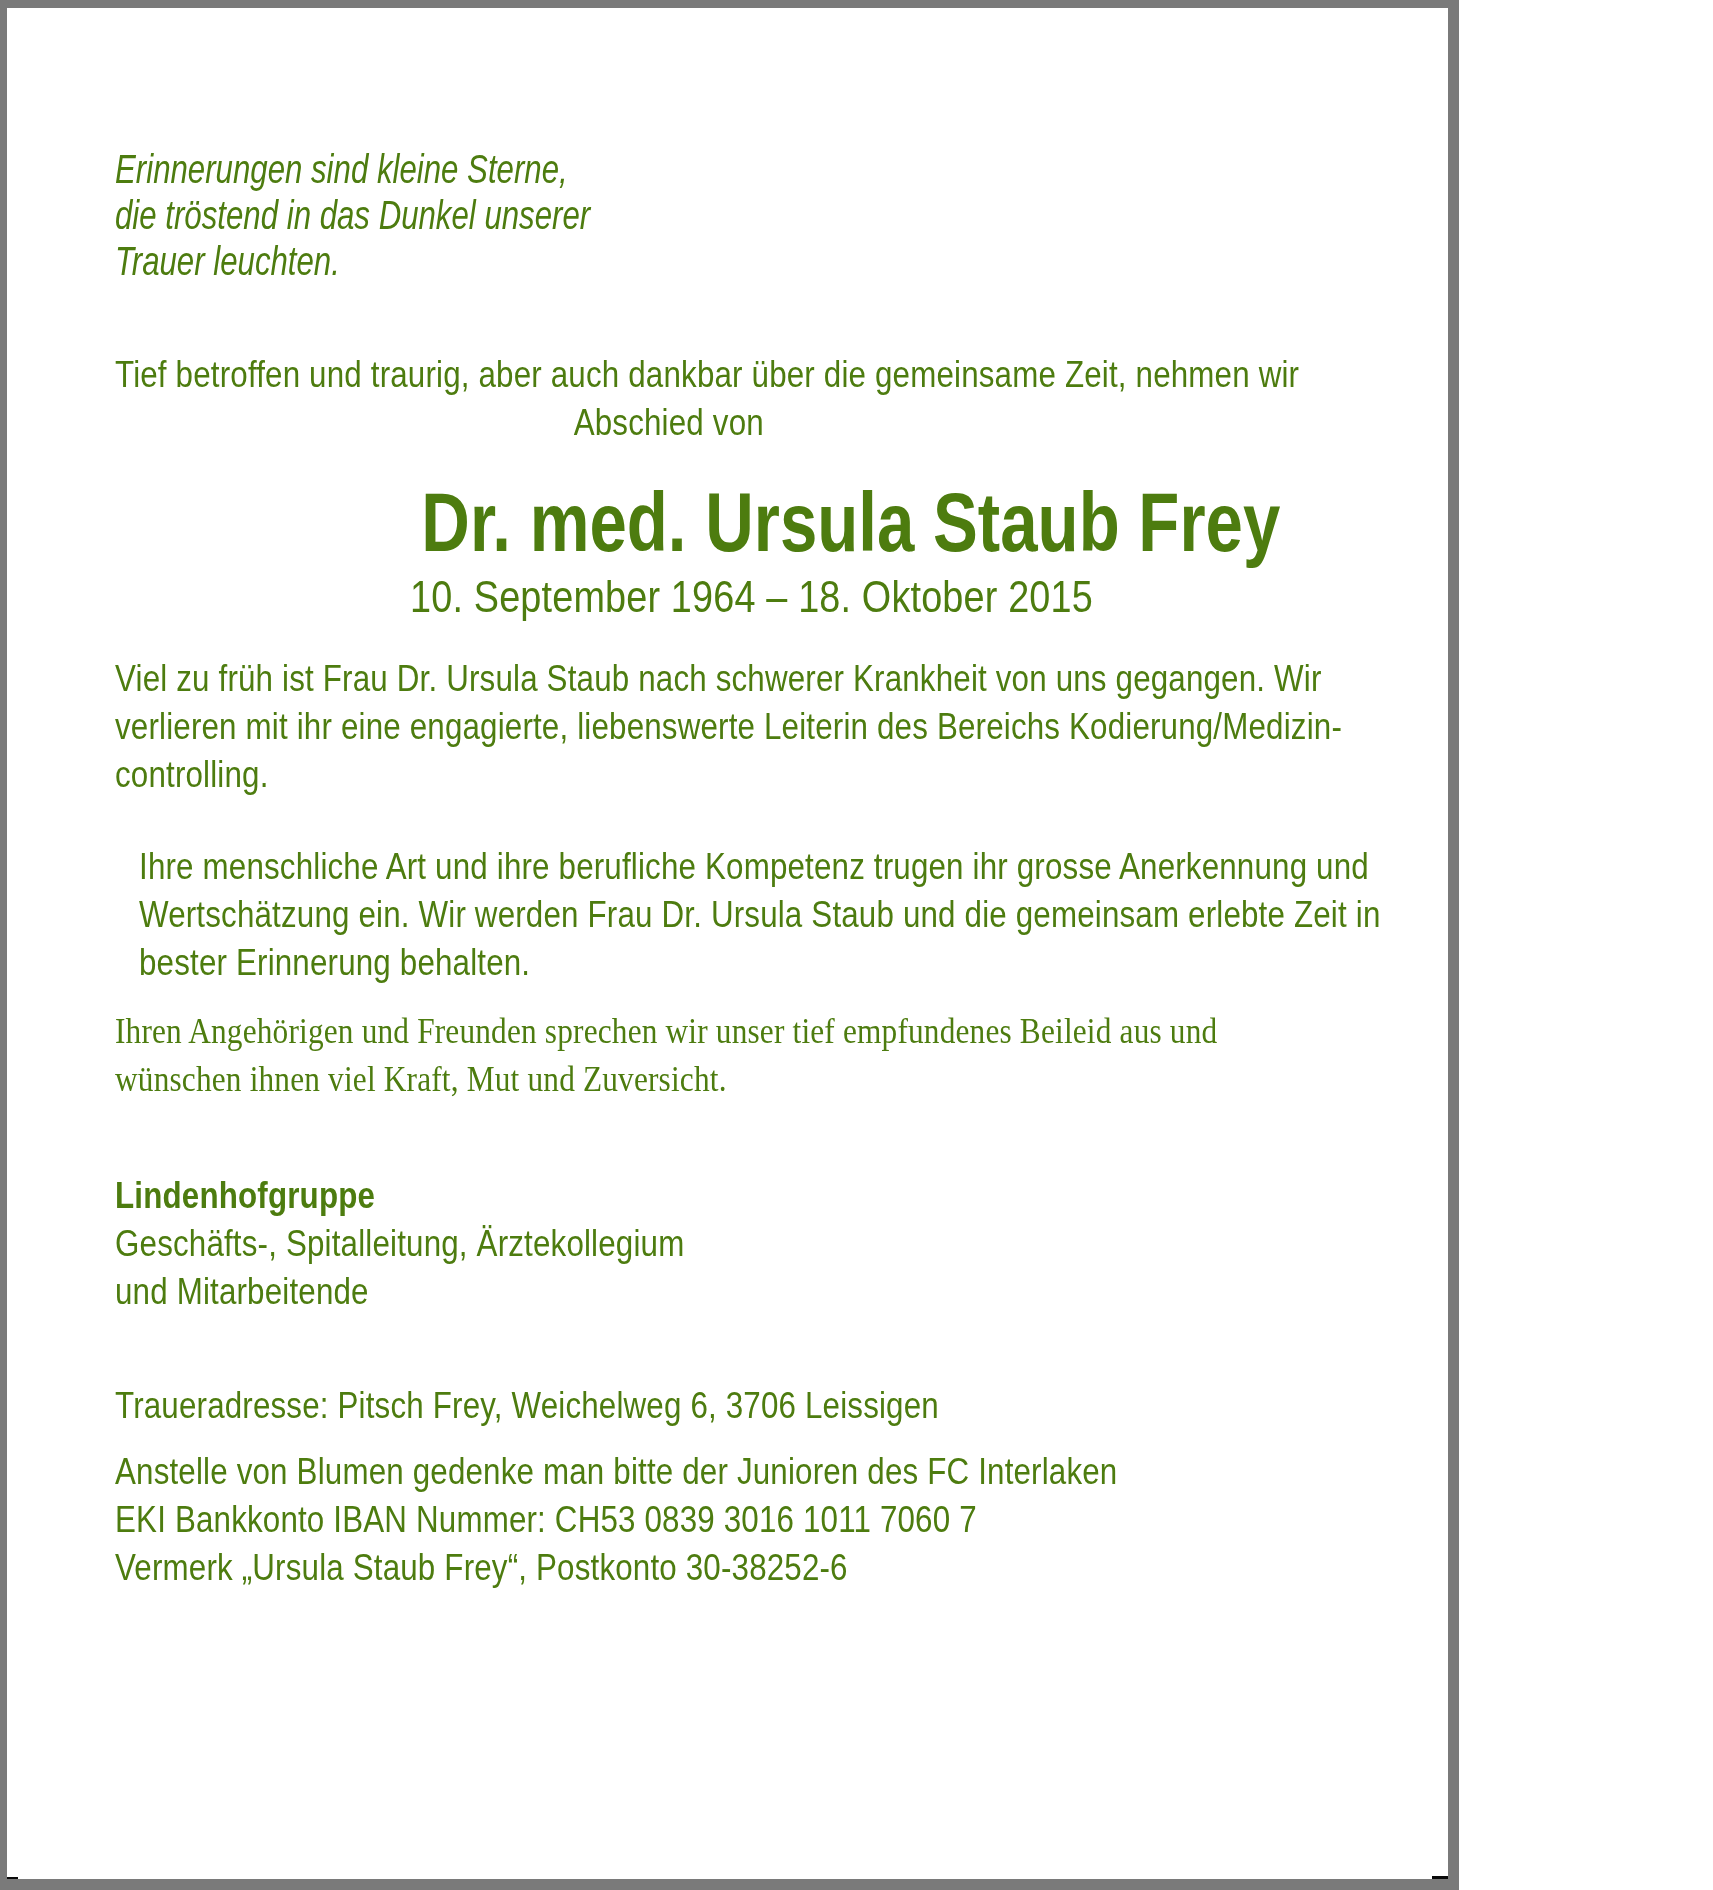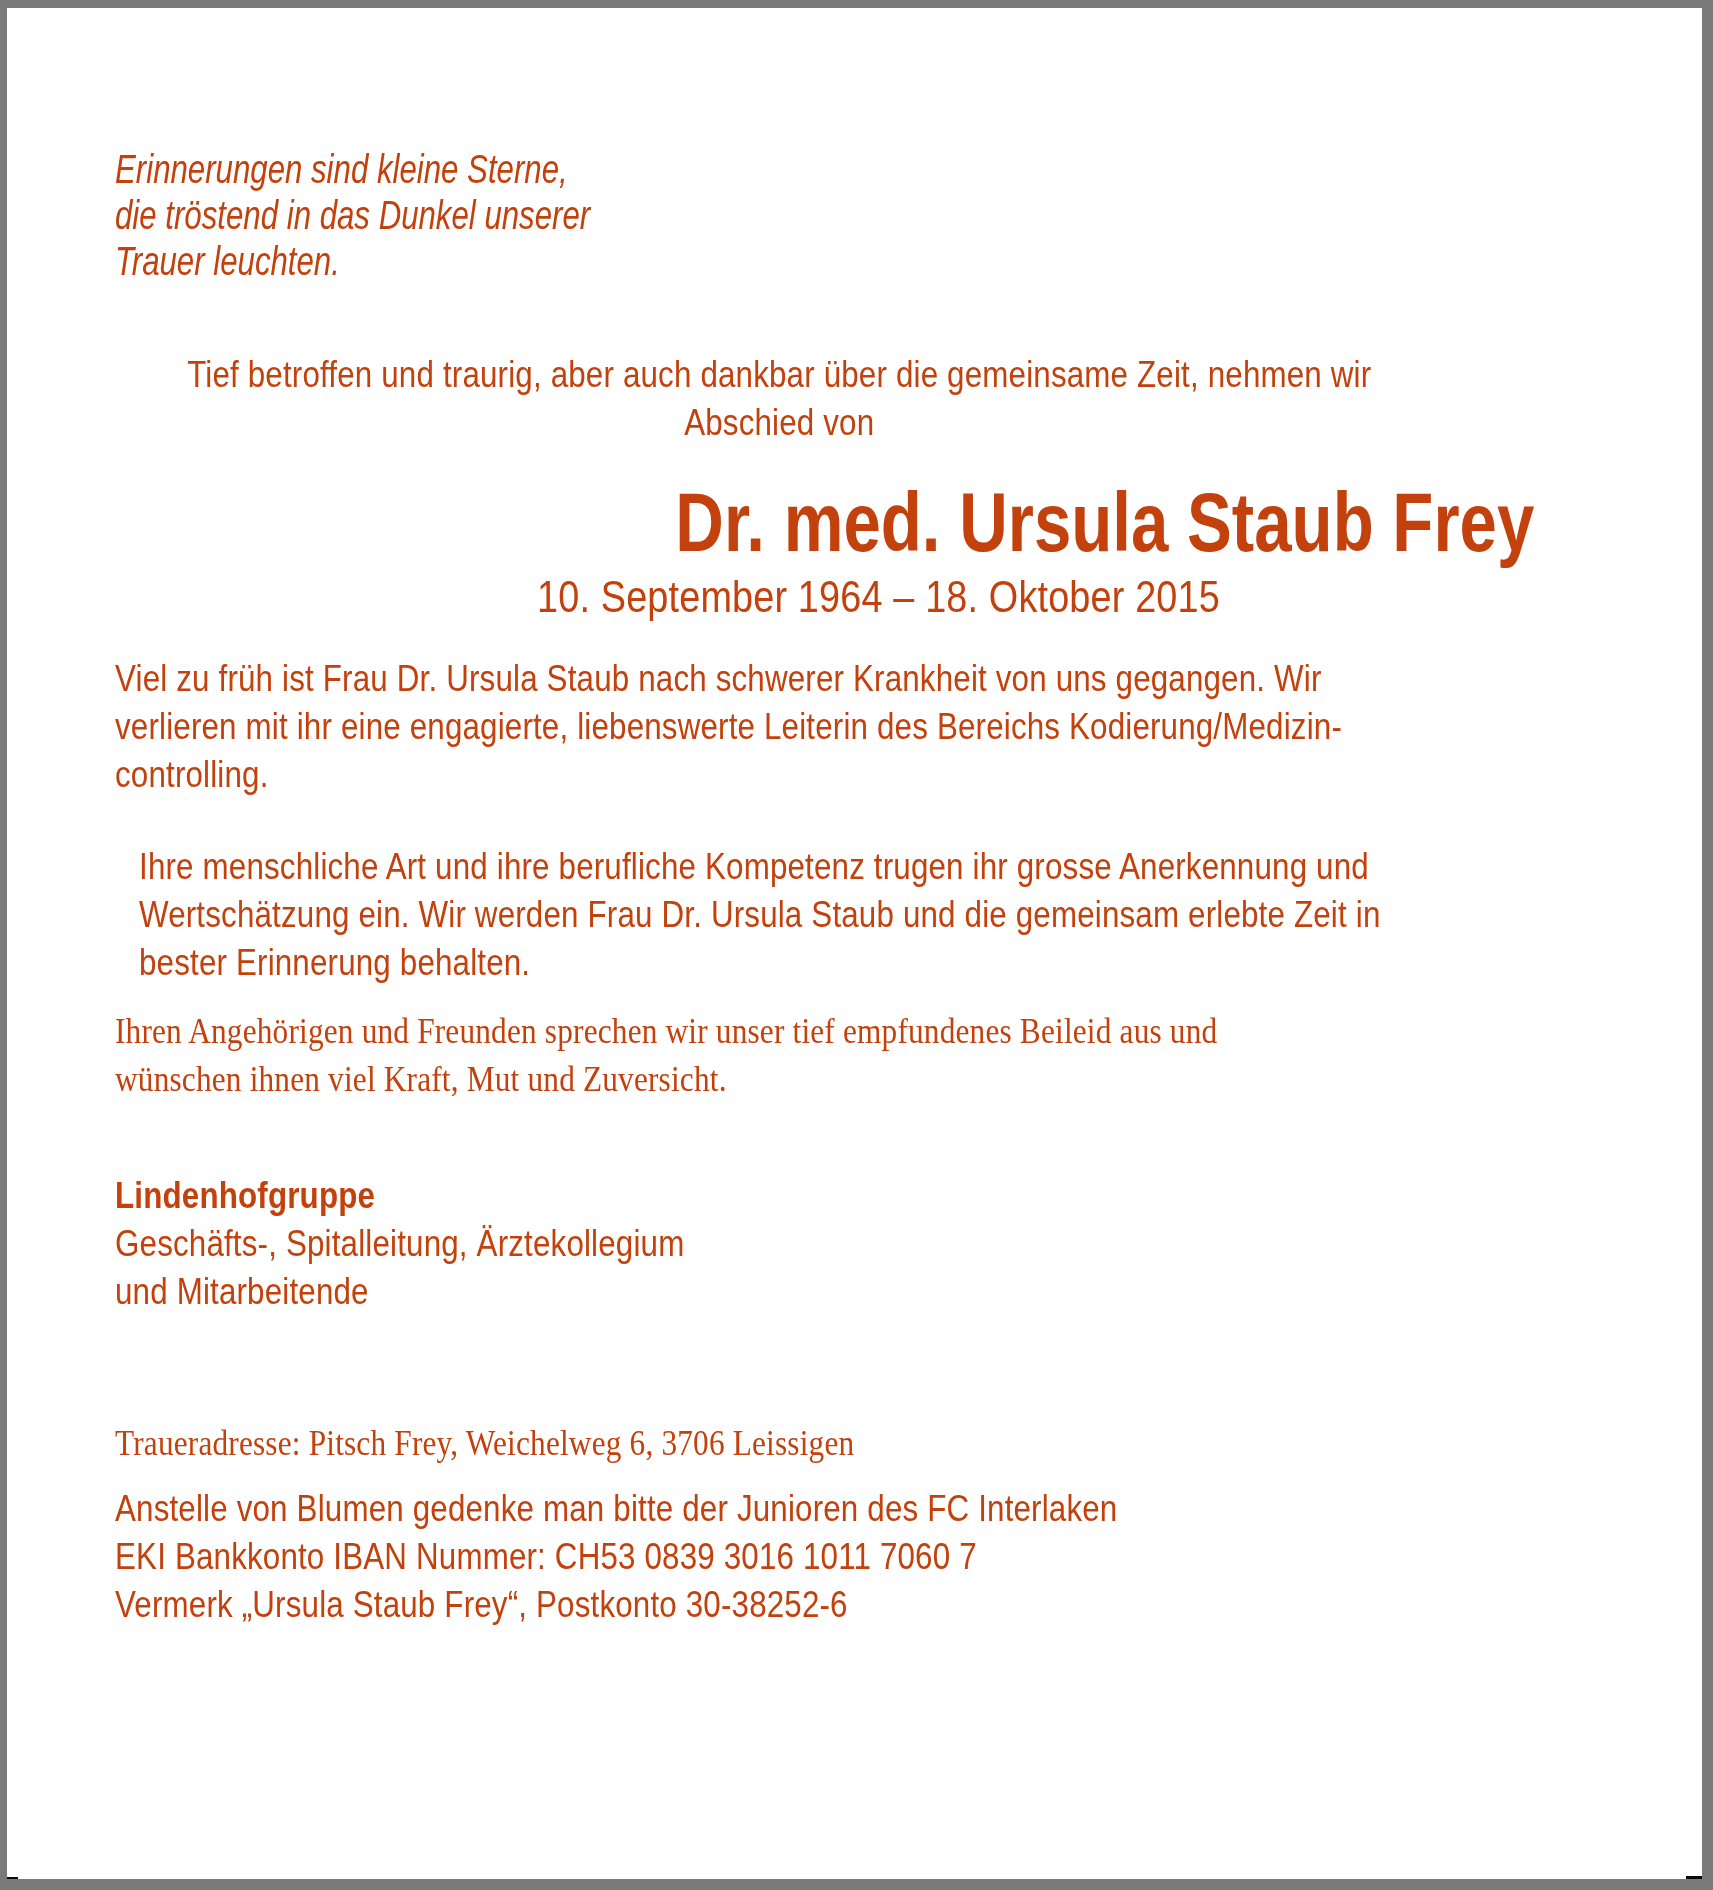--- a/index.html
+++ b/index.html
@@ -4,30 +4,30 @@
 <style>
   html, body {
     margin: 0;
     padding: 0;
     background: #ffffff;
     overflow: hidden;
   }
   .page {
     position: relative;
     box-sizing: border-box;
-    width: 1713px;
+    width: 1459px;
     height: 1890px;
     background: #ffffff;
     border-top: 8px solid #7a7a7a;
     border-left: 7px solid #7a7a7a;
     border-right: 11px solid #7a7a7a;
     border-bottom: 11px solid #7a7a7a;
     overflow: hidden;
     font-family: "Liberation Sans", "DejaVu Sans", sans-serif;
-    color: #c2410c;
+    color: #4d7c0f;
   }
   
   .artifact { position: absolute; }
   .artifact.tr { top: -8px; right: -11px; width: 20px; height: 8px; background: #4e4e4e; }
   .artifact.bl { left: -7px; bottom: -2px; width: 18px; height: 4px; background: #0a0a0a; }
   .artifact.br { right: -4px; bottom: -2px; width: 20px; height: 5px; background: #0a0a0a; }
 
   .content {
     box-sizing: border-box;
     width: 100%;
@@ -77,21 +77,21 @@
     font-weight: 400;
     transform: scaleX(0.84);
     transform-origin: 50% 50%;
     letter-spacing: 0.2px;
   }
 
   .para1     { margin-top: 34px; }
   .para2     { margin-top: 44px; margin-left: 24px; }
   .para3     { margin-top: 20px; font-family: Liberation Serif, serif; }
   .signature { margin-top: 69px; }
-  .address   { margin-top: 103px; font-family: Liberation Serif, serif; }
+  .address   { margin-top: 66px; }
   .funeral   { margin-top: 22px; }
   .donation  { margin-top: 18px; }
 </style>
 </head>
 <body>
 
 <div class="page">
 
   <div class="artifact tr"></div>
   <div class="artifact bl"></div>

